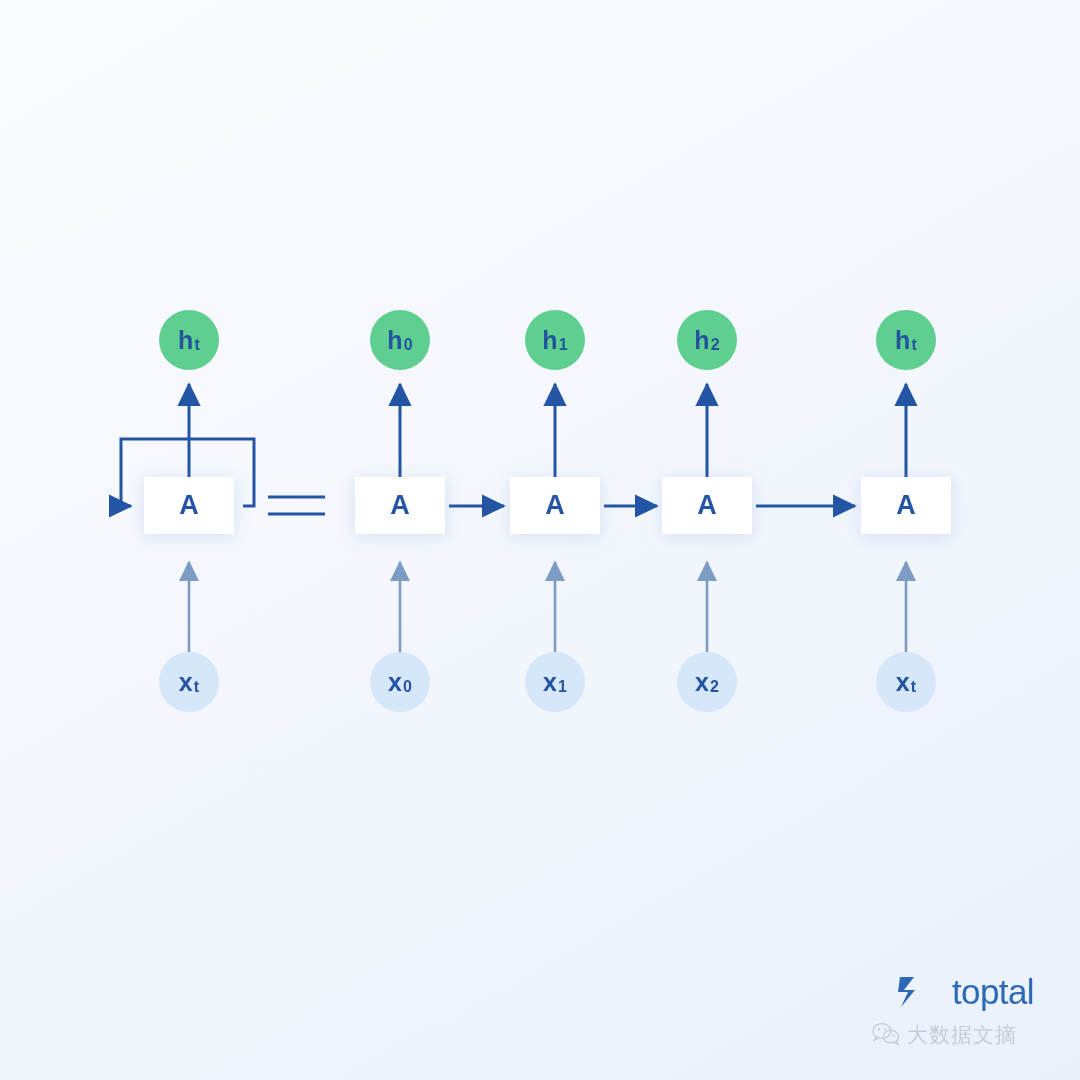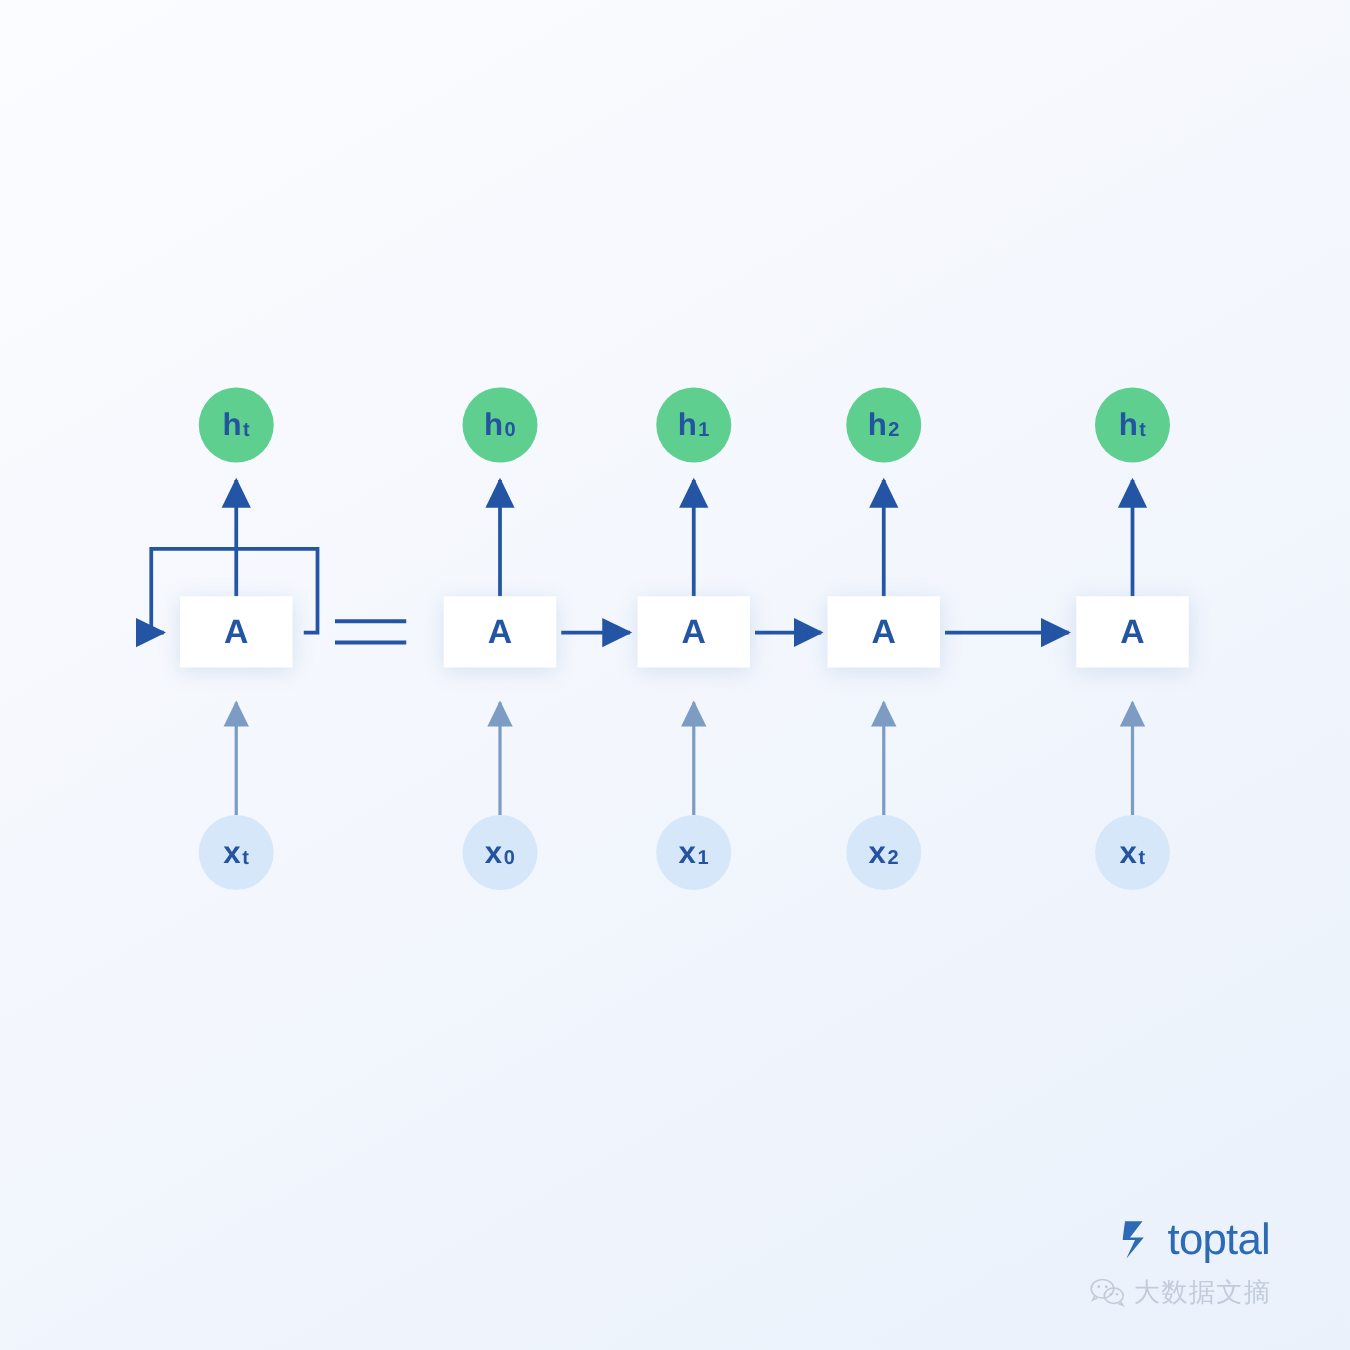--- a/index.html
+++ b/index.html
@@ -71,21 +71,21 @@
     pointer-events: none;
   }
 
   
   #brand-toptal {
     position: absolute;
     left: 898px;
     top: 974px;
     display: flex;
     align-items: center;
-    gap: 6px;
+    gap: 24px;
   }
   #brand-toptal .word {
     font-size: 35px;
     font-weight: 400;
     color: #2d6ab5;
     letter-spacing: -.6px;
     line-height: 1;
   }
   #brand-wechat {
     position: absolute;

